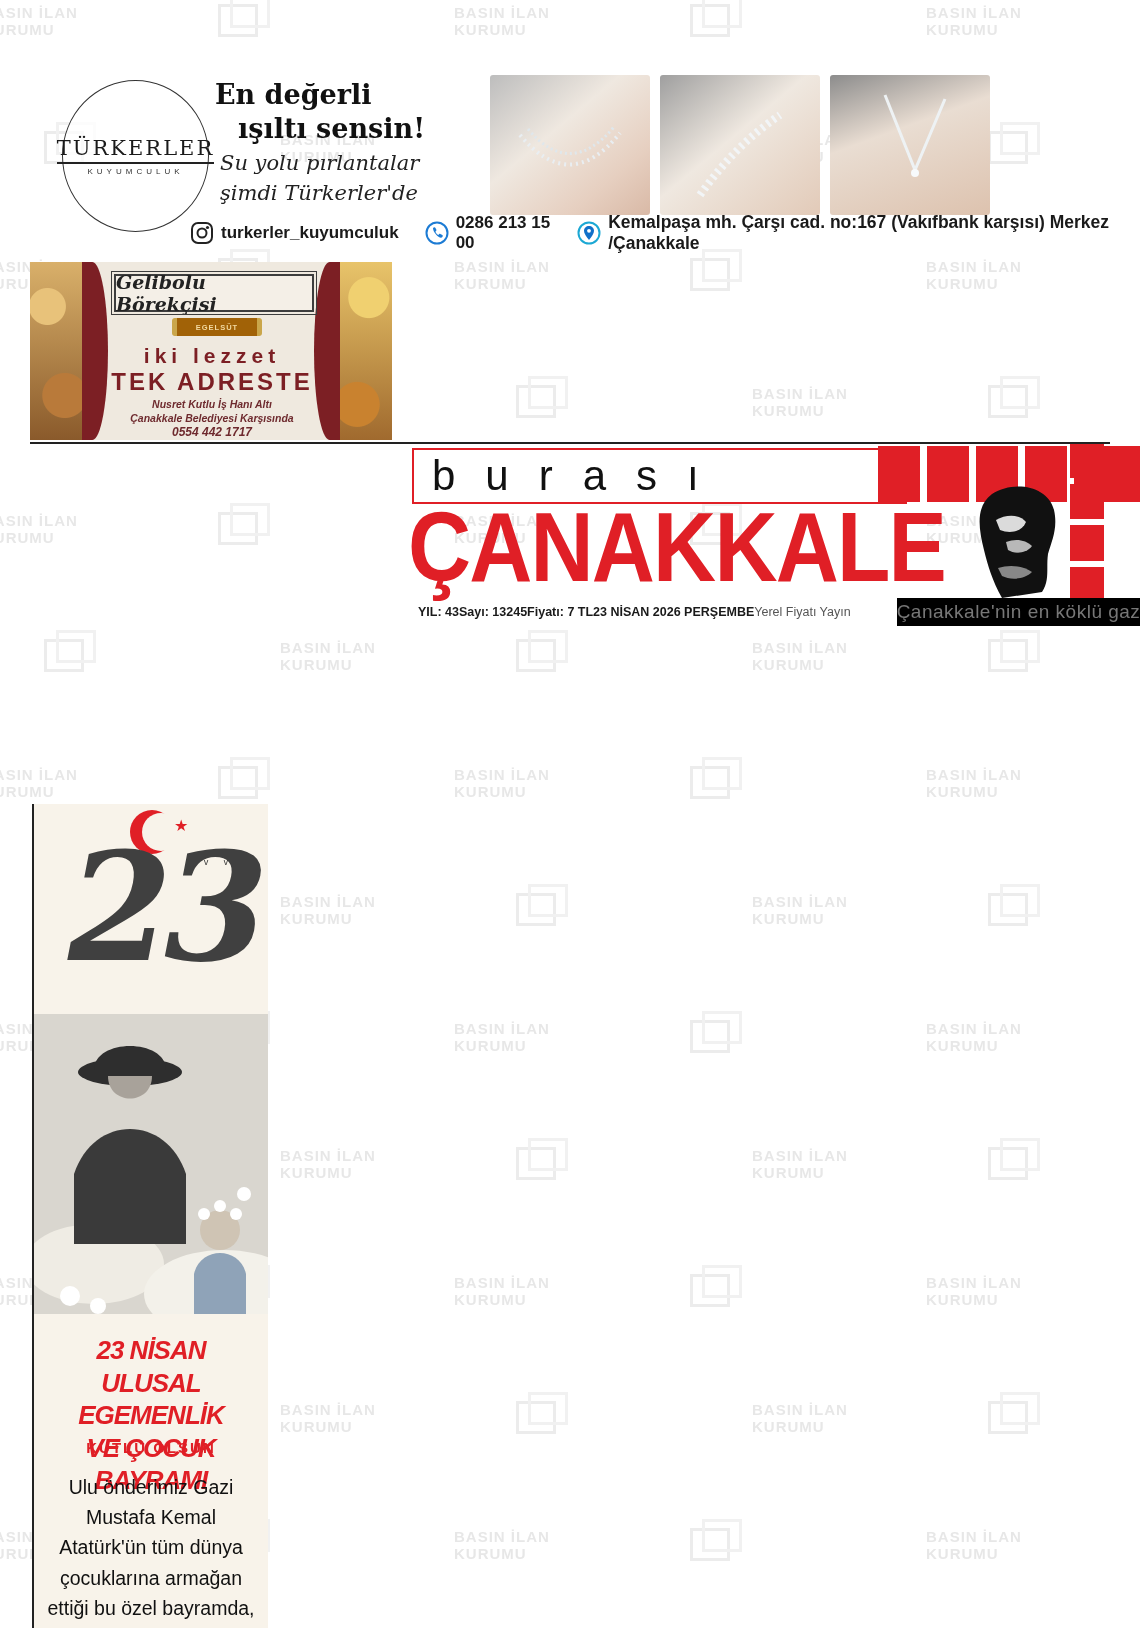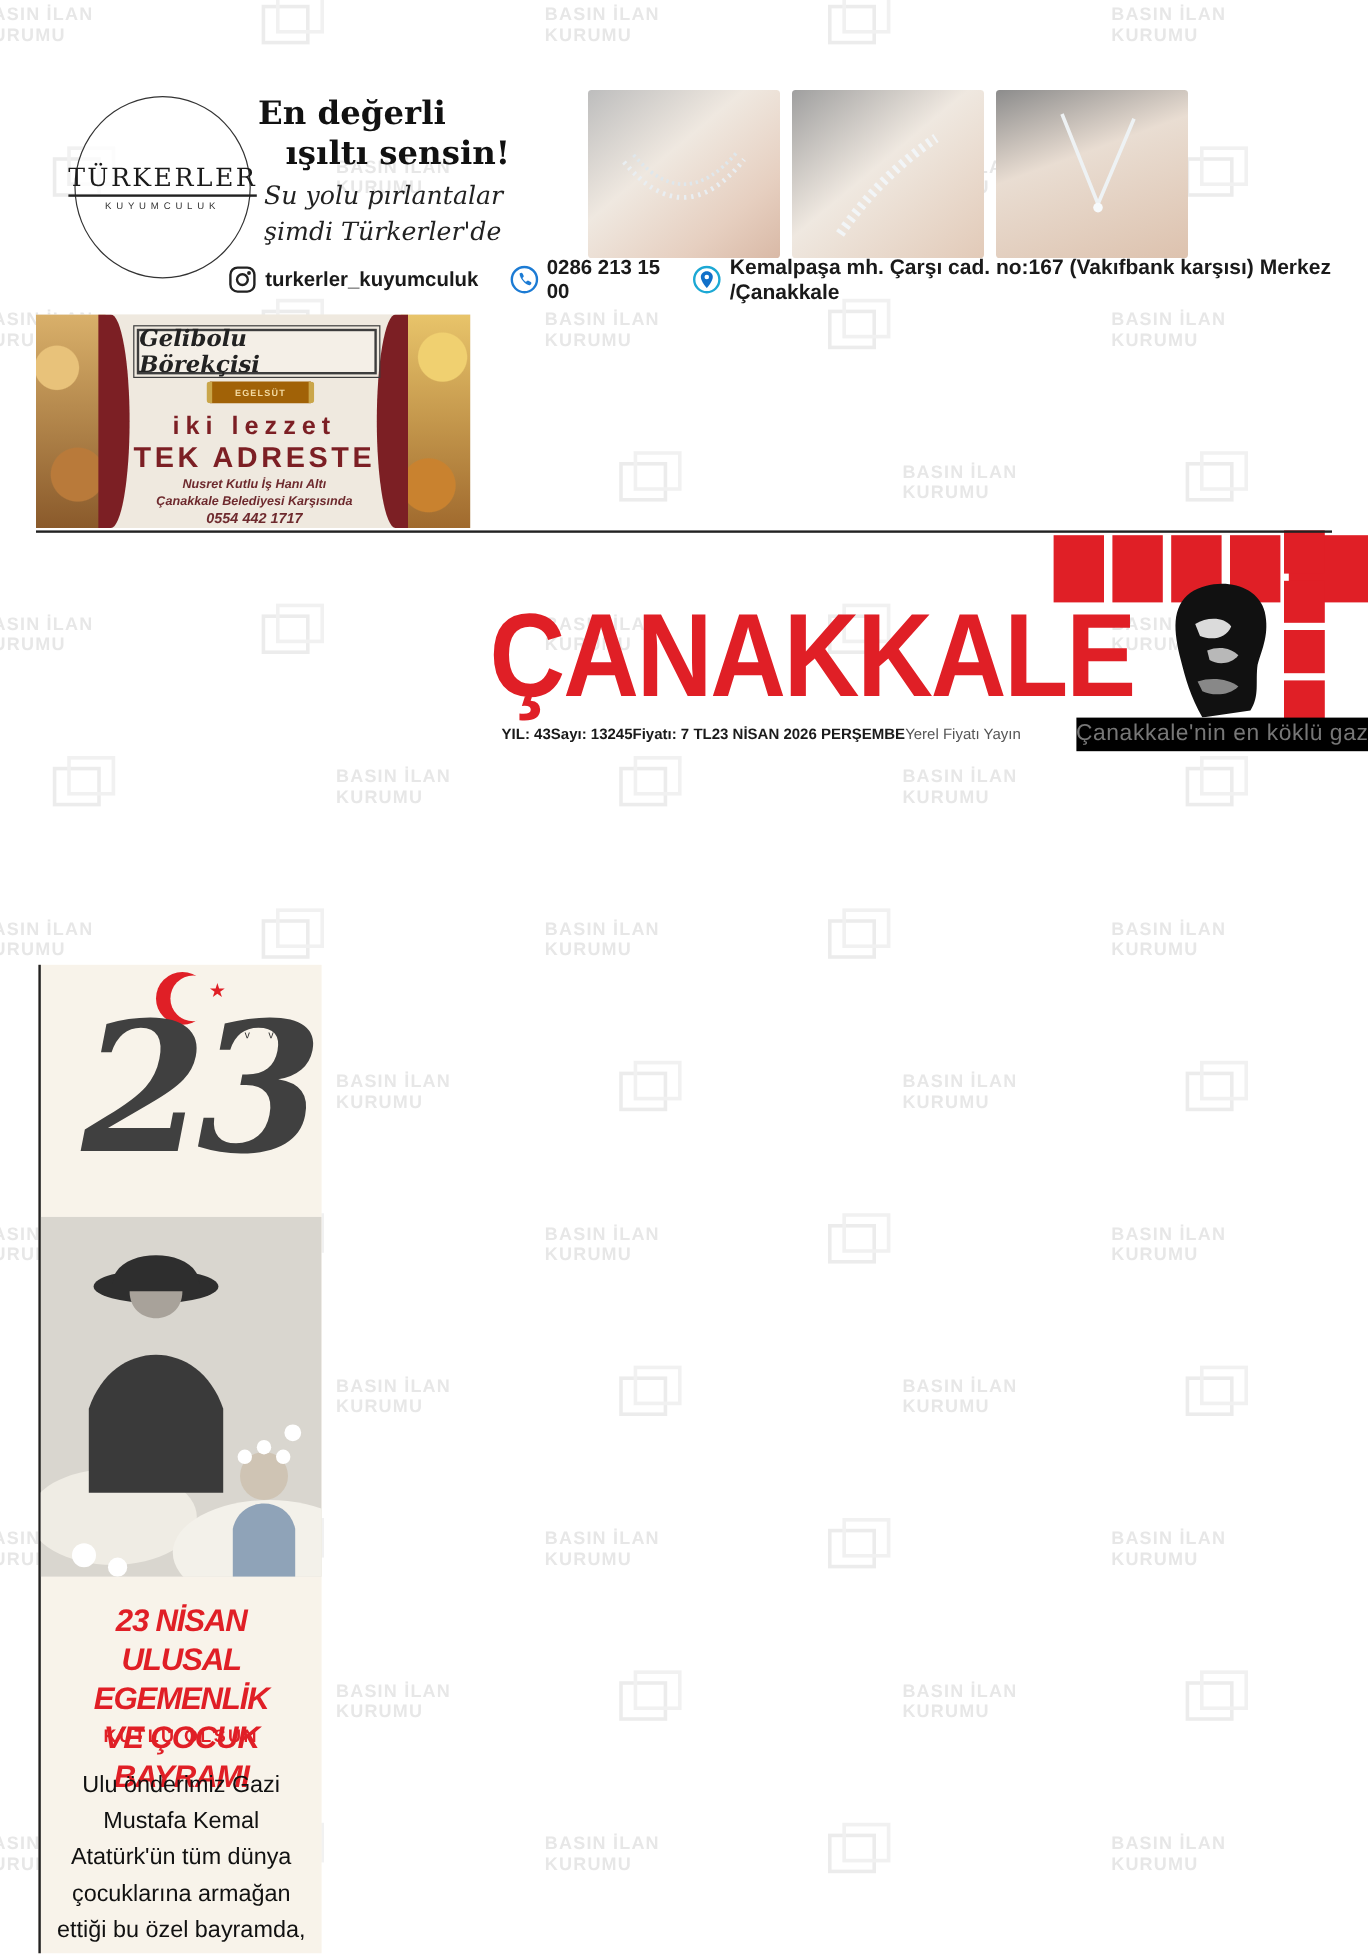--- a/index.html
+++ b/index.html
@@ -387,20 +387,23 @@
     <div class="borek-title">Gelibolu Börekçisi</div>
     <div class="borek-badge">EGELSÜT</div>
     <div class="borek-l1">iki lezzet</div>
     <div class="borek-l2">TEK ADRESTE</div>
     <div class="borek-a" style="top:136px;">Nusret Kutlu İş Hanı Altı</div>
     <div class="borek-a" style="top:150px;">Çanakkale Belediyesi Karşısında</div>
     <div class="borek-a" style="top:163px;font-size:12px;">0554 442 1717</div>
   </div>
 
   <div class="abs mast z">
+    <div class="burasi-box">
+      <span class="burasi">burası</span>
+    </div>
     <div class="sqrow">
       <span class="sq"></span>
         <span class="sq"></span>
         <span class="sq"></span>
         <span class="sq"></span>
         <span class="sq wide"></span>
     </div>
     <div class="canakkale">ÇANAKKALE</div>
     <svg class="ata-mast" viewBox="0 0 104 118">
       <path d="M30 14 C52 0 86 6 92 30 C96 48 90 60 86 74 C84 88 88 100 80 112 L40 118 C30 100 26 86 22 70 C16 46 14 26 30 14 Z" fill="#111"></path>

